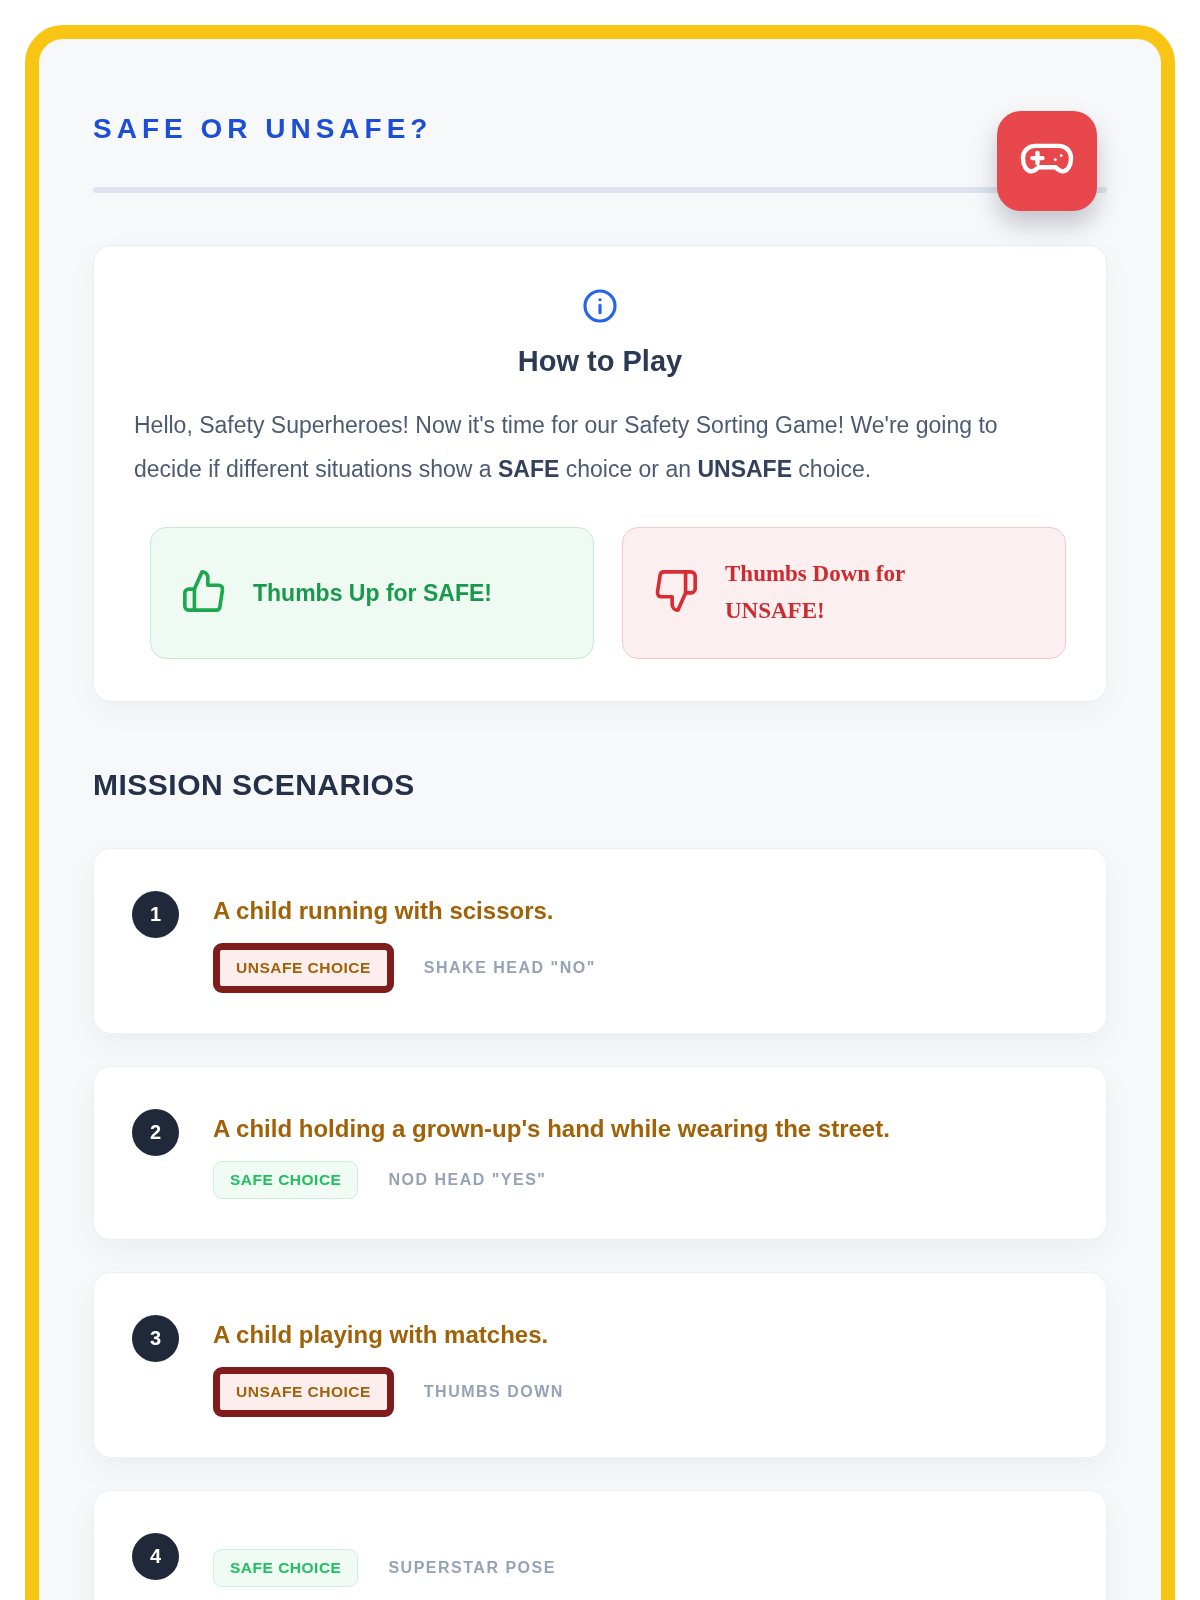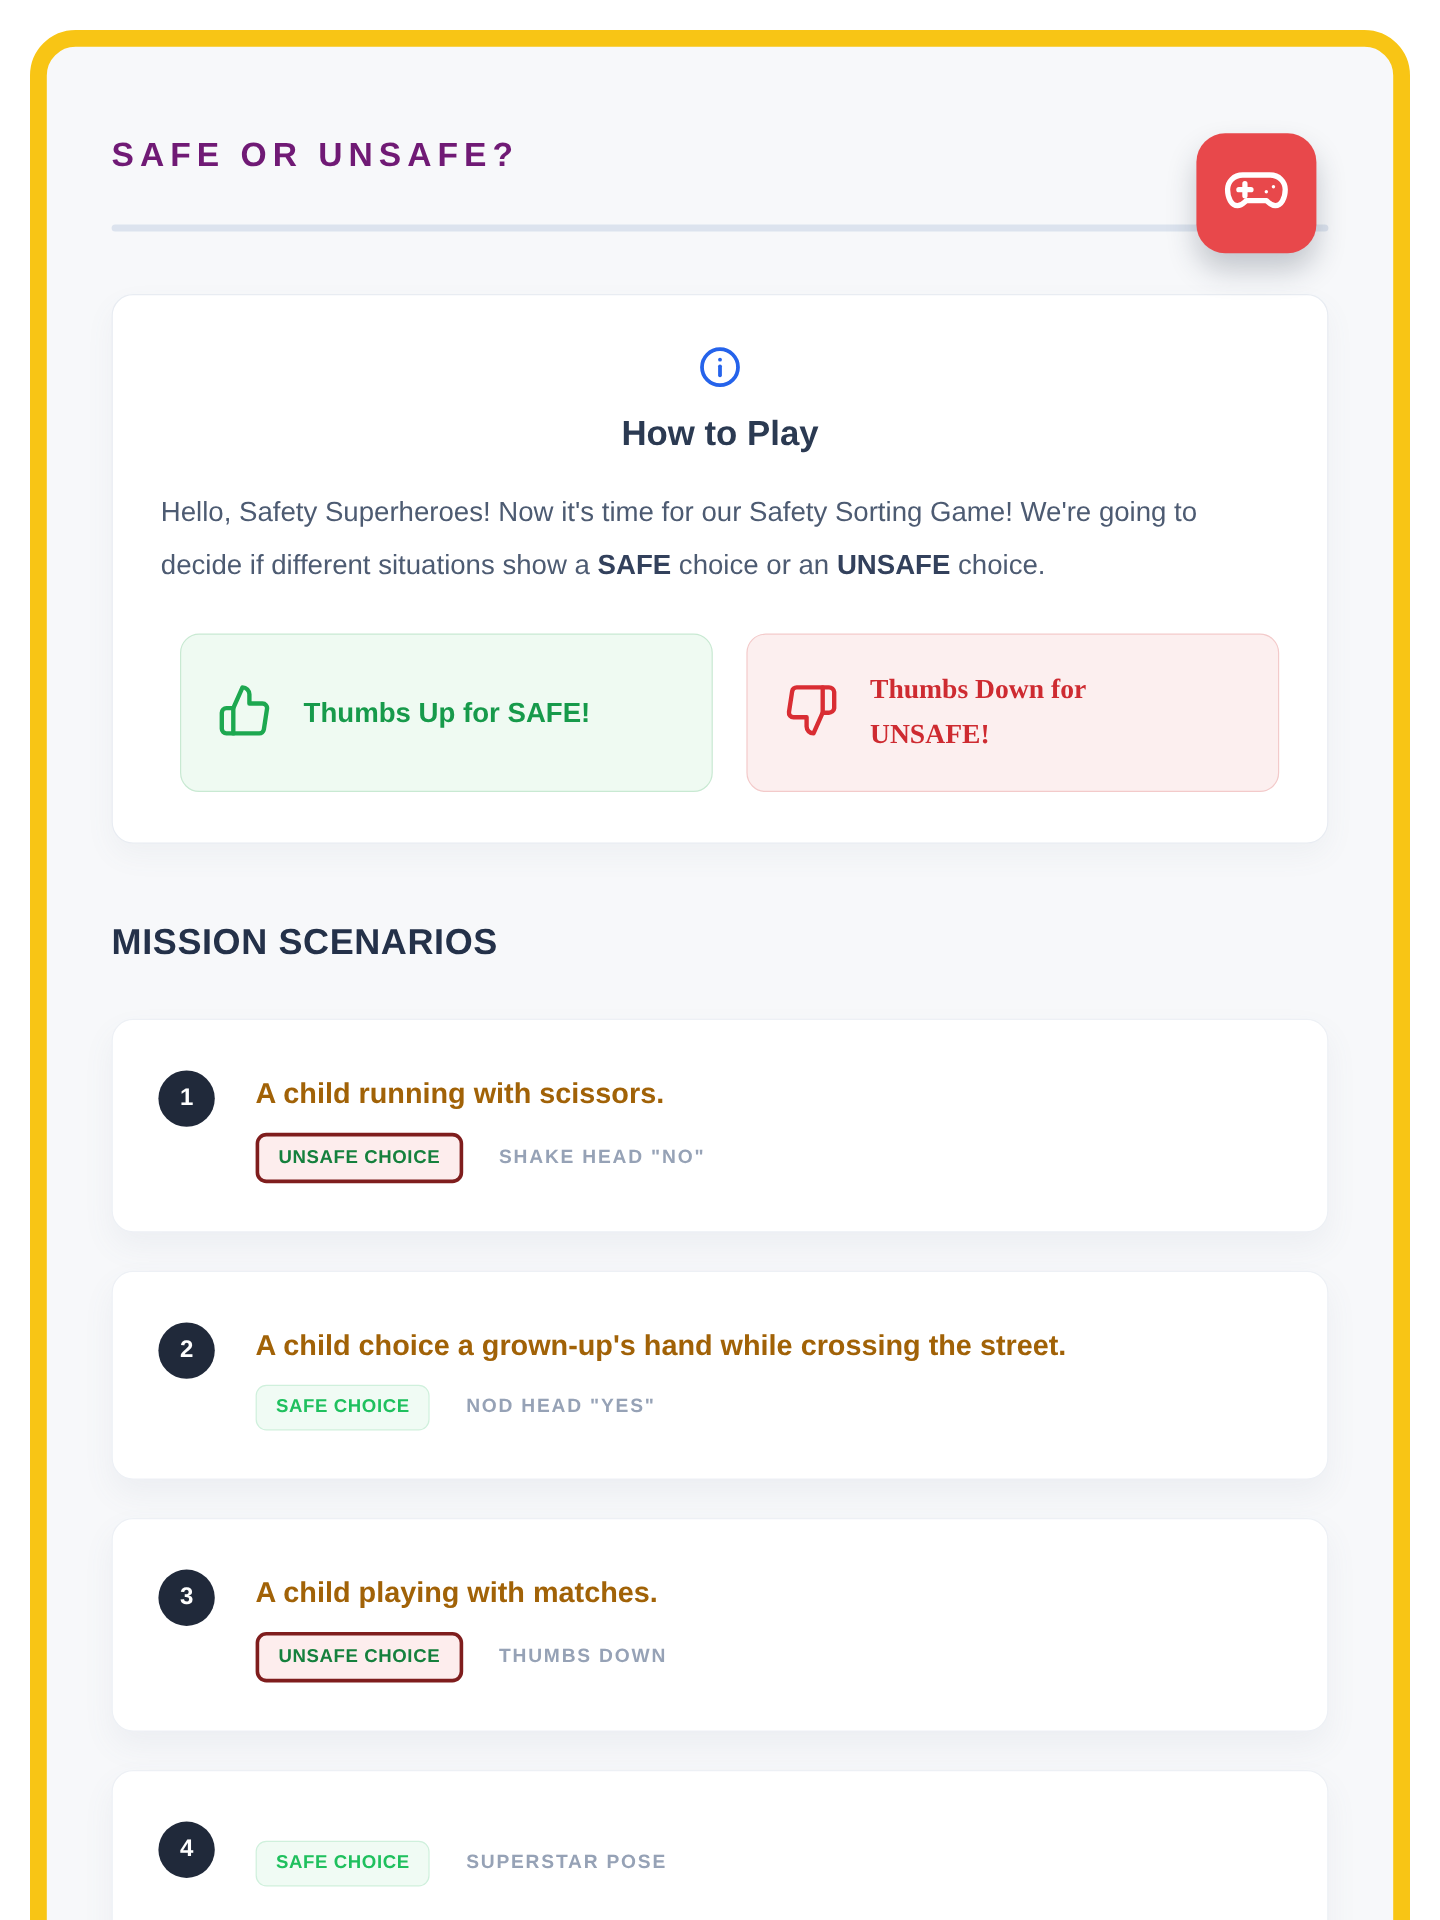--- a/index.html
+++ b/index.html
@@ -34,21 +34,21 @@
     font-weight: 800;
     font-style: italic;
     letter-spacing: 0px;
     color: #2563EB;
   }
   .page-subtitle {
     margin: 14px 0 0 0;
     font-size: 28px;
     font-weight: 700;
     letter-spacing: 5px;
-    color: #701a75;
+    color: #1d4ed8;
   }
   .app-badge {
     position: absolute;
     top: 72px;
     right: 64px;
     width: 100px;
     height: 100px;
     border-radius: 24px;
     background: #E8484B;
     display: flex;
@@ -181,23 +181,23 @@
   }
   .badge {
     display: inline-block;
     padding: 9px 16px;
     border-radius: 9px;
     font-size: 15.5px;
     font-weight: 700;
     letter-spacing: 0.5px;
   }
   .badge--unsafe {
-    color: #15803d;
+    color: #a16207;
     background: #FDEDED;
-    border: 3px solid #7f1d1d;
+    border: 7px solid #7f1d1d;
   }
   .badge--safe {
     color: #1FC05E;
     background: #F0FBF4;
     border: 1px solid #CFF0DC;
   }
   .action-label {
     font-size: 16px;
     font-weight: 700;
     letter-spacing: 1.5px;
@@ -271,21 +271,21 @@
           <div class="card-meta">
             <span class="badge badge--unsafe">UNSAFE CHOICE</span>
             <span class="action-label">SHAKE HEAD "NO"</span>
           </div>
         </div>
       </div>
 
       <div class="card">
         <div class="num-circle">2</div>
         <div class="card-main">
-          <h3 class="card-title">A child choice a grown-up's hand while crossing the street.</h3>
+          <h3 class="card-title">A child holding a grown-up's hand while wearing the street.</h3>
           <div class="card-meta">
             <span class="badge badge--safe">SAFE CHOICE</span>
             <span class="action-label">NOD HEAD "YES"</span>
           </div>
         </div>
       </div>
 
       <div class="card">
         <div class="num-circle">3</div>
         <div class="card-main">

